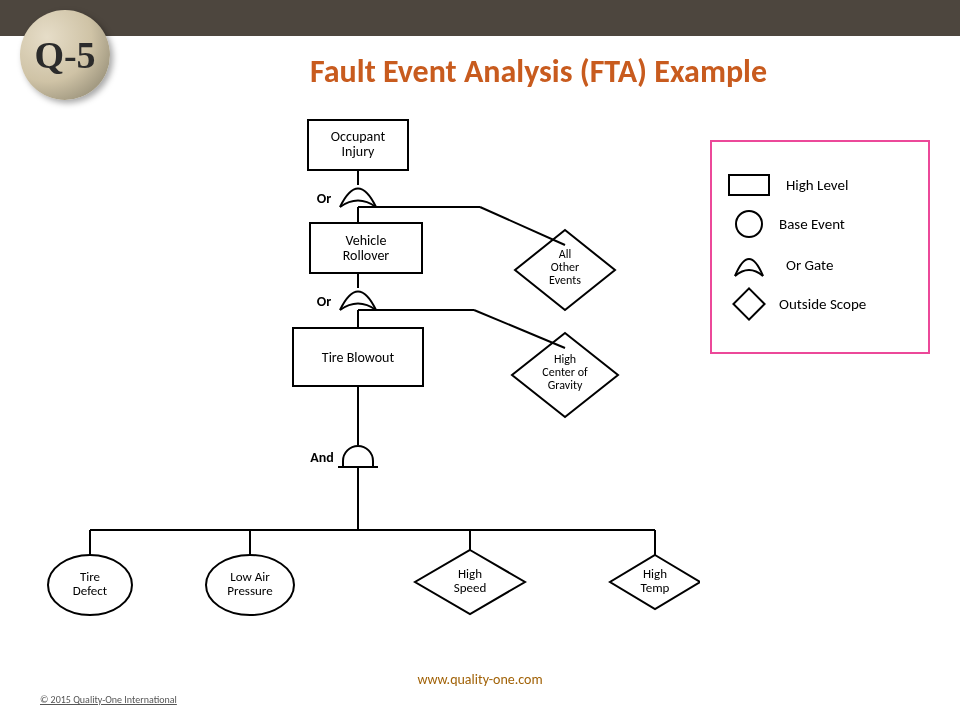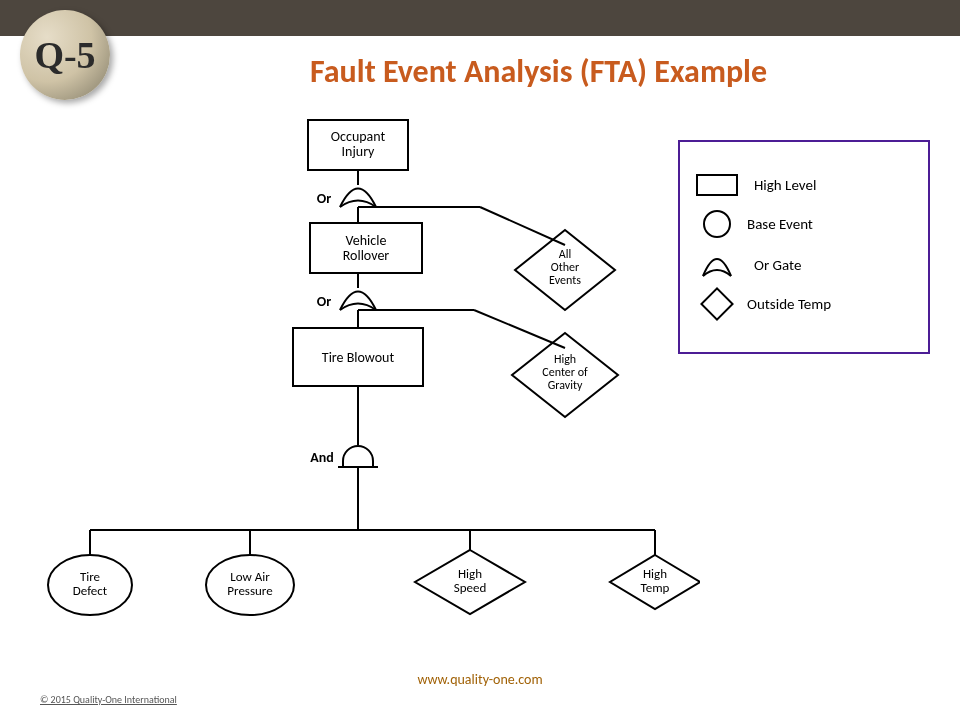--- a/index.html
+++ b/index.html
@@ -46,22 +46,22 @@
     position: absolute;
     top: 115px;
     left: 0;
     width: 700px;
     height: 540px;
   }
   .legend {
     position: absolute;
     top: 140px;
     right: 30px;
-    width: 252px;
-    border: 2px solid #4c1d95;
+    width: 220px;
+    border: 2px solid #ec4899;
     padding: 18px 16px 22px 16px;
   }
   .legend-row {
     display: flex;
     align-items: center;
     gap: 16px;
     margin: 14px 0;
   }
   .legend-row span { font-size: 15px; }
   .lg-rect { width: 42px; height: 22px; border: 2px solid #000; }
@@ -105,21 +105,21 @@
   </div>
   <div class="legend-row">
     <svg width="42" height="26">
       <path d="M7 24 Q21 -10 35 24" fill="none" stroke="#000" stroke-width="2"></path>
       <path d="M7 24 Q21 12 35 24" fill="none" stroke="#000" stroke-width="2"></path>
     </svg>
     <span>Or Gate</span>
   </div>
   <div class="legend-row">
     <div class="lg-diamond"></div>
-    <span>Outside Temp</span>
+    <span>Outside Scope</span>
   </div>
 </div>
 
 <svg class="diagram" viewBox="0 0 700 540">
   <g fill="none" stroke="#000" stroke-width="2">
 
     <rect x="308" y="5" width="100" height="50"></rect>
     <line x1="358" y1="55" x2="358" y2="70"></line>
 
     <path d="M340 92 Q358 55 376 92"></path>

